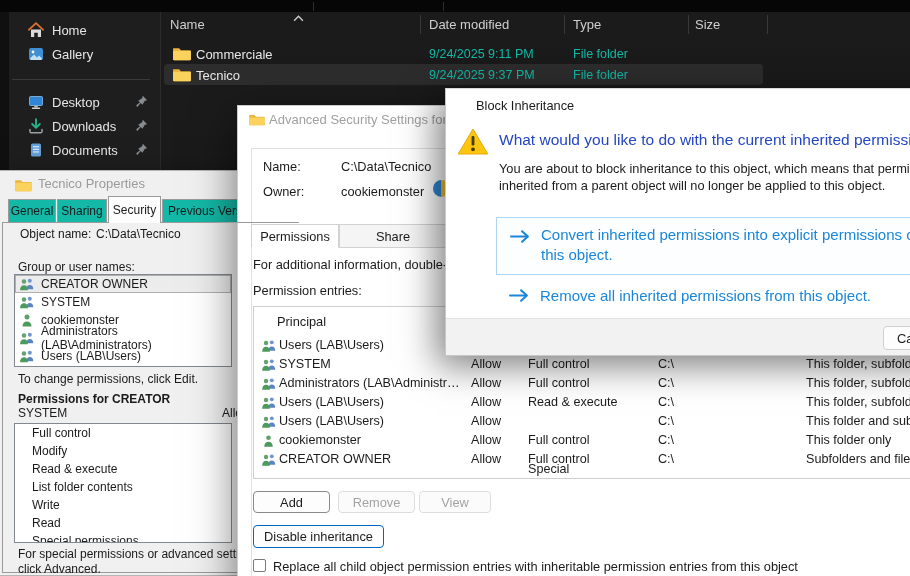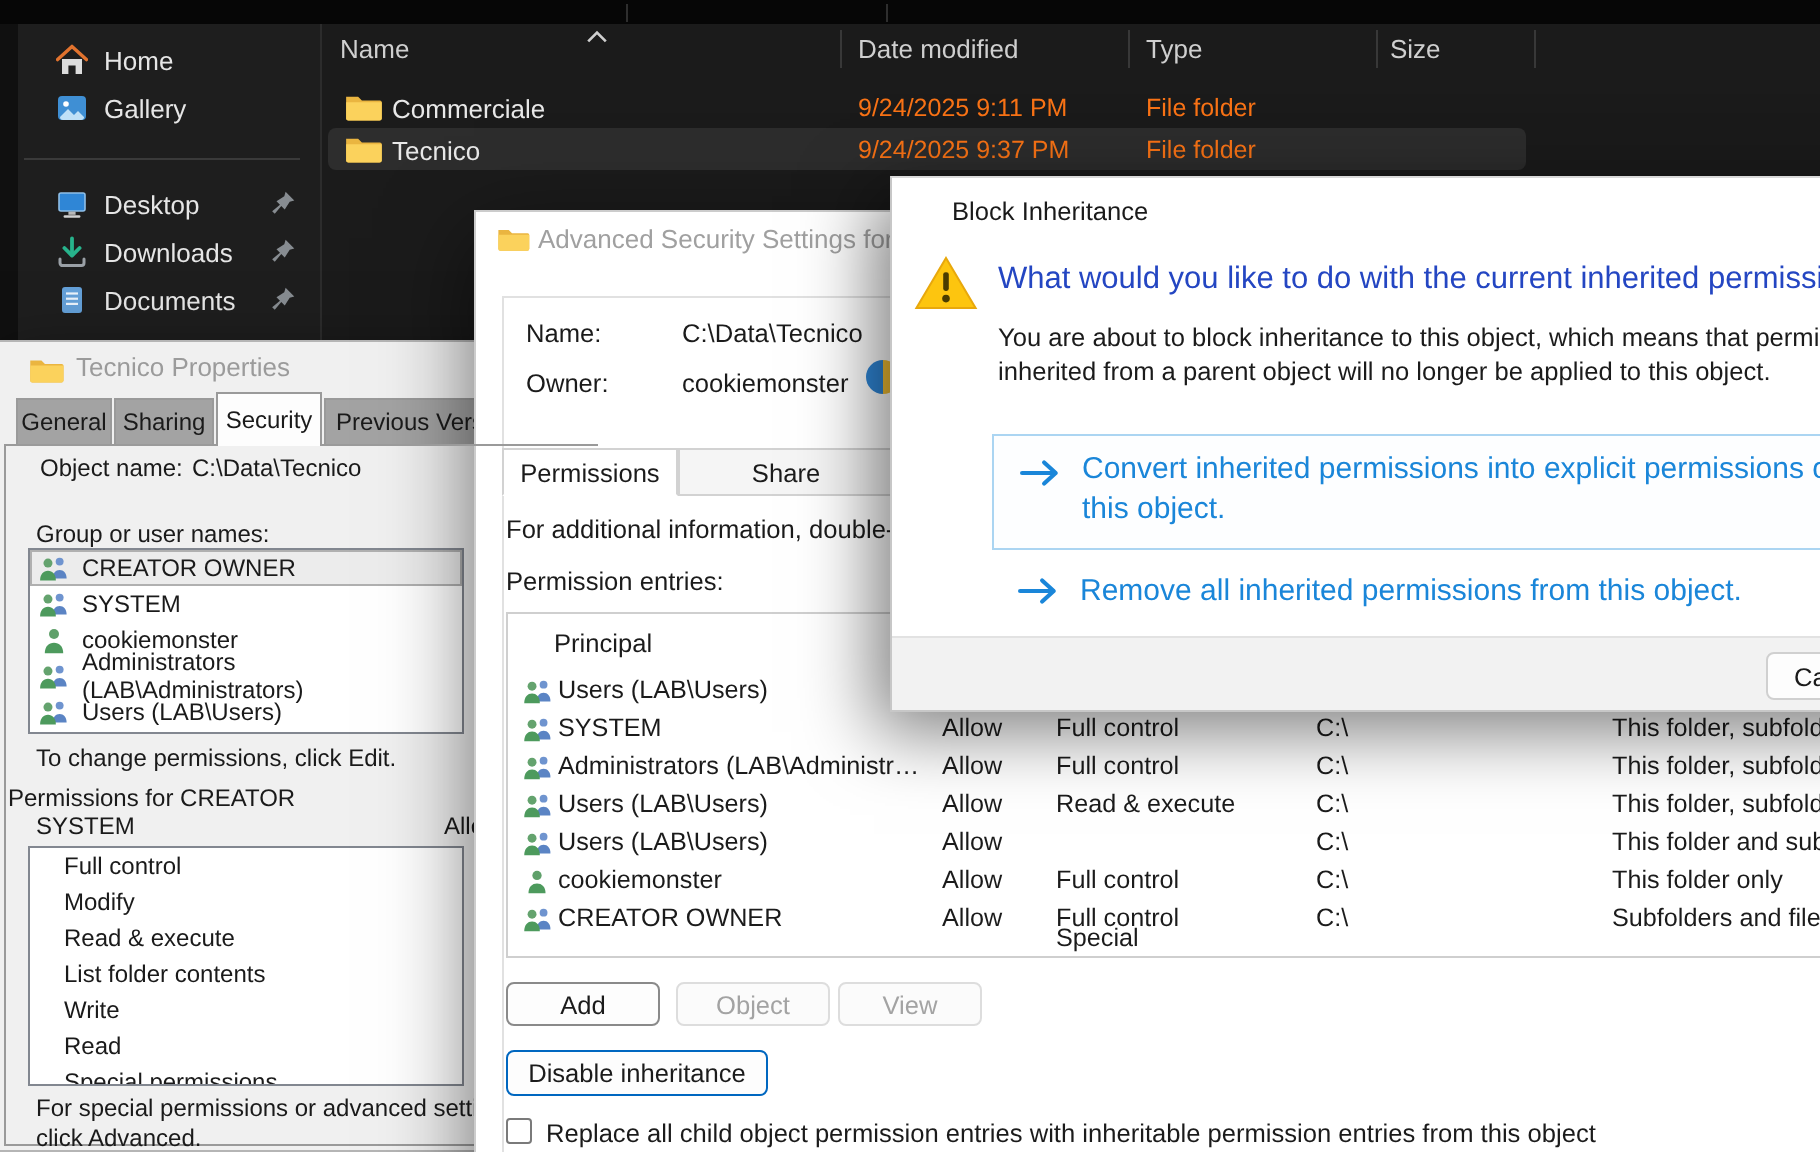--- a/index.html
+++ b/index.html
@@ -16,28 +16,28 @@
   .exp-sidebar{left:0;top:12px;width:160px;height:160px;background:#1e1e1e;border-right:1px solid #2c2c2c;}
   .exp-leftstrip{left:0;top:12px;width:9px;height:160px;background:#101010;}
   .side-item{position:absolute;left:18px;width:134px;height:24px;display:flex;align-items:center;gap:10px;border-radius:4px;cursor:default;}
   .side-item .lbl{color:#e6e6e6;font-size:13px;}
   .side-sep{left:12px;width:138px;height:1px;background:#3a3a3a;}
   .pin{position:absolute;right:4px;top:5px;width:13px;height:13px;opacity:.85;}
   .exp-header-lbl{color:#cfcfcf;font-size:13px;top:17px;}
   .exp-coldiv{top:15px;width:1px;height:19px;background:#383838;}
   .file-row-hl{left:164px;top:64px;width:599px;height:21px;background:#2d2d2d;border-radius:4px;}
   .file-name{color:#e8e8e8;font-size:13px;}
-  .file-meta{color:#f97316;font-size:12.5px;}
+  .file-meta{color:#14b8a6;font-size:12.5px;}
   .foldericon{width:19px;height:15px;}
 
   
   #props{left:0px;top:170px;width:302px;height:406px;background:#f0f0f0;
      box-shadow:0 10px 30px rgba(0,0,0,.5);border:1px solid #b5b5b5;border-left:none;box-sizing:border-box;}
   #props .titletxt{color:#9b9b9b;font-size:13px;}
-  .ptab{position:absolute;top:28px;height:23px;background:#a3a3a3;border:1px solid #9a9a9a;border-bottom:none;
+  .ptab{position:absolute;top:28px;height:23px;background:#14b8a6;border:1px solid #9a9a9a;border-bottom:none;
      font-size:12px;color:#1a1a1a;display:flex;align-items:center;justify-content:center;box-sizing:border-box;}
   .ptab.active{top:25px;height:27px;background:#fdfdfd;z-index:2;}
   .ptabline{position:absolute;top:51px;left:2px;right:2px;height:1px;background:#9a9a9a;z-index:1;}
   .ppage{position:absolute;left:2px;top:51px;right:2px;bottom:2px;background:#f0f0f0;border:1px solid #9a9a9a;border-top:none;box-sizing:border-box;}
   .plabel{position:absolute;font-size:12px;color:#1a1a1a;line-height:14px;}
   .plist{position:absolute;background:#fff;border:1px solid #828790;box-sizing:border-box;}
   .plist-item{display:flex;align-items:center;gap:6px;height:18px;padding-left:3px;font-size:12px;color:#1a1a1a;border:1px solid transparent;box-sizing:border-box;}
   .plist-item.selected{background:#ececec;border-color:#b0b0b0;}
   .uicon{width:16px;height:14px;flex:0 0 auto;}
 
@@ -245,21 +245,21 @@
             <path d="M7.8 12.6c0-3 1.6-4.6 3.7-4.6s3.7 1.6 3.7 4.6z" fill="#5b84c4"></path>
             <circle cx="5.3" cy="4.4" r="2.4" fill="#64a36e"></circle>
             <path d="M1.1 13.6c0-3.4 1.8-5.2 4.2-5.2s4.2 1.8 4.2 5.2z" fill="#4d9a5d"></path>
           </svg>
         <span>Users (LAB\Users)</span>
       </div>
     </div>
 
     <span class="plabel" style="left:18px;top:201px;">To change permissions, click Edit.</span>
 
-    <span class="plabel" style="left:4px;top:221px;">Permissions for CREATOR</span>
+    <span class="plabel" style="left:18px;top:221px;font-weight:bold;">Permissions for CREATOR</span>
     <span class="plabel" style="left:18px;top:235px;">SYSTEM</span>
     <span class="plabel" style="left:222px;top:235px;">Allow</span>
 
     <div class="plist" style="left:14px;top:252px;width:218px;height:120px;overflow:hidden;">
       <div class="plist-item" style="padding-left:16px;">
           <span>Full control</span>
         </div>
       <div class="plist-item" style="padding-left:16px;text-align:right;">
           <span>Modify</span>
         </div>
@@ -410,21 +410,21 @@
         <span class="acell" style="left:273px;">Full control</span>
         <span class="acell" style="left:403px;">C:\</span>
         <span class="acell" style="left:551px;">Subfolders and files only</span>
       </div>
     </div>
 
     <div class="btn" style="left:15px;top:385px;width:77px;height:22px;">
         <span>Add</span>
       </div>
     <div class="btn disabled" style="left:100px;top:385px;width:77px;height:22px;">
-        <span>Object</span>
+        <span>Remove</span>
       </div>
     <div class="btn disabled" style="left:181px;top:385px;width:72px;height:22px;">
         <span>View</span>
       </div>
 
     <div class="btn accent" style="left:15px;top:419px;width:131px;height:23px;">
         <span>Disable inheritance</span>
       </div>
 
     <div class="chk" style="left:15px;top:453px;"></div>

